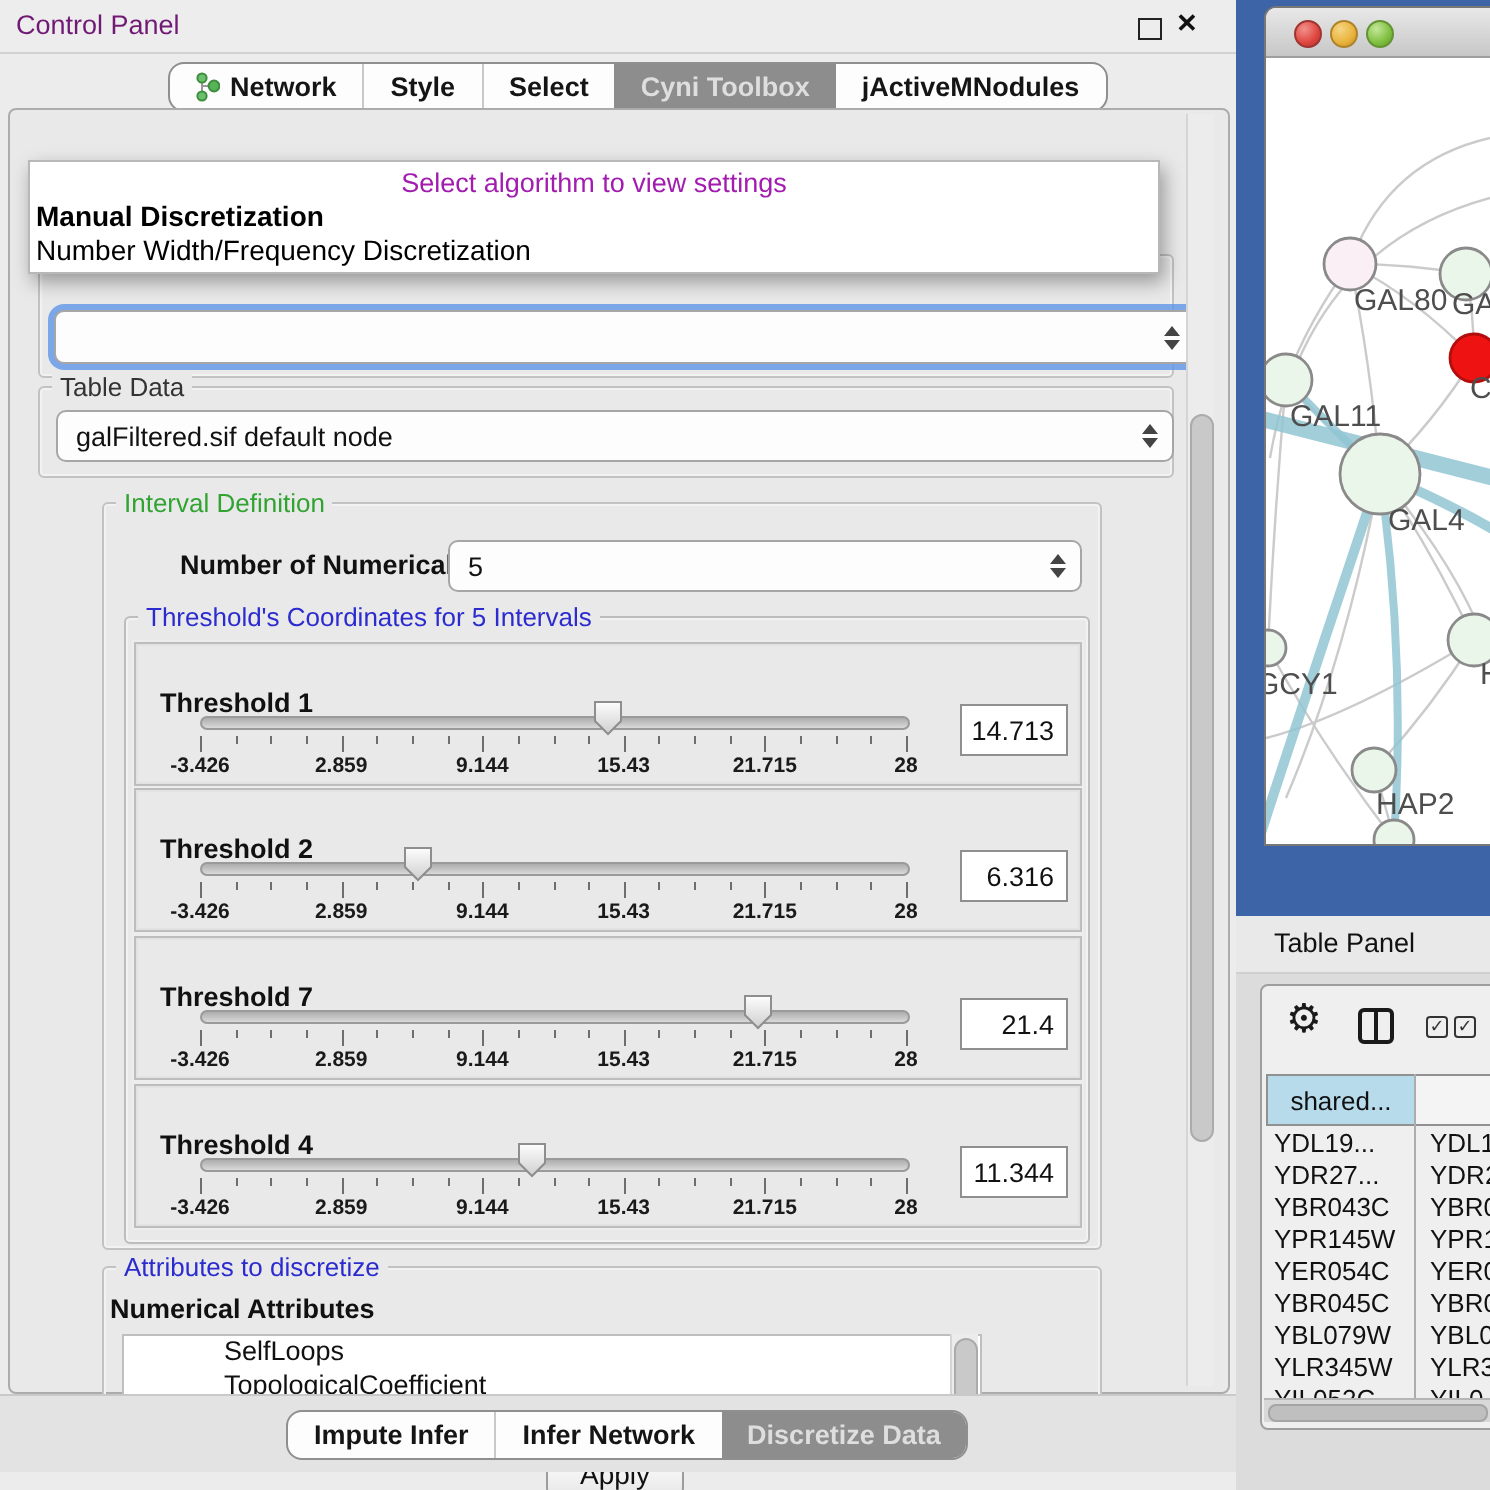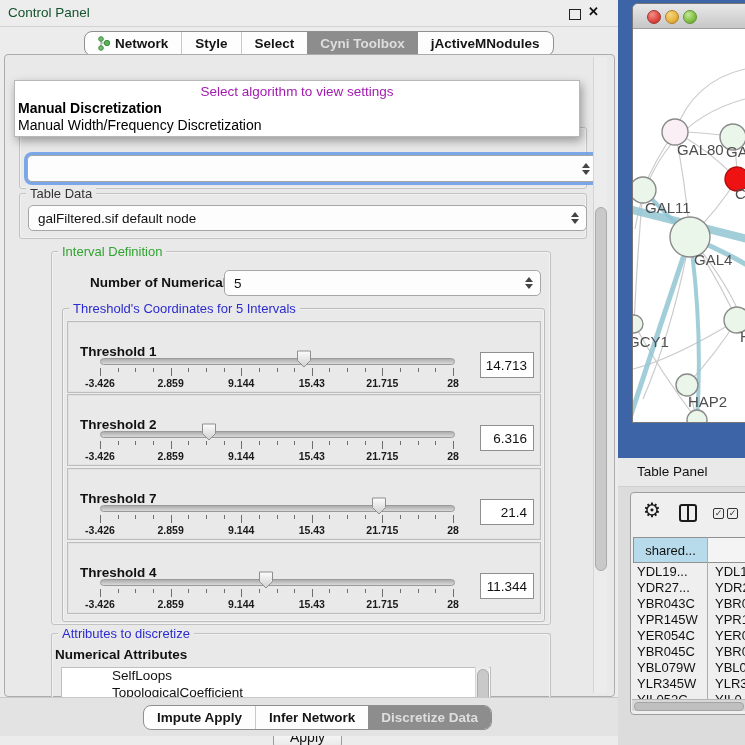--- a/index.html
+++ b/index.html
@@ -1,21 +1,21 @@
 <!DOCTYPE html>
 <html><head>
 <meta charset="utf-8">
 <style>
   html,body{margin:0;padding:0;background:#fff;}
   #screen{position:relative;width:745px;height:745px;background:#ECECEC;overflow:hidden;
           font-family:"Liberation Sans",sans-serif;color:#111;}
   
   #titlebar{position:absolute;left:0;top:0;width:618px;height:26px;background:#EDEDED;
             border-bottom:1px solid #D2D2D2;}
-  #titlebar .t{position:absolute;left:8px;top:5px;font-size:13.5px;color:#14532d;}
+  #titlebar .t{position:absolute;left:8px;top:5px;font-size:13.5px;color:#701a75;}
   #float-btn{position:absolute;left:569px;top:9px;width:10px;height:9px;border:1.6px solid #222;background:#EDEDED;}
   #close-btn{position:absolute;left:588px;top:4px;font-size:13px;font-weight:bold;color:#111;}
   .tabbar{position:absolute;display:flex;background:#FDFDFD;border:1px solid #8F8F8F;
           border-radius:8px;overflow:hidden;height:23px;}
   .tab{display:flex;align-items:center;gap:5px;padding:0 13px;font-size:13.5px;font-weight:bold;
        color:#151515;background:transparent;white-space:nowrap;}
   .tab + .tab{border-left:1px solid #C9C9C9;}
   .tab.selected{background:#8D8D8D;color:#DEDEDE;border-left:none;}
   .tab.selected + .tab{border-left:none;}
   #top-tabs{left:84px;top:31px;}
@@ -327,35 +327,35 @@
     <div class="vscroll" style="left:588px;top:2px;height:636px;">
       <div class="vthumb" style="top:150px;height:362px;"></div>
     </div>
 
     <div id="apply-btn">Apply</div>
   </div>
 
   <div id="bottom-strip">
     <div id="bottom-tabs" class="tabbar">
         <div class="tab">
-          <span>Impute Apply</span>
+          <span>Impute Infer</span>
         </div>
         <div class="tab">
           <span>Infer Network</span>
         </div>
         <div class="tab selected">
           <span>Discretize Data</span>
         </div>
       </div>
   </div>
 
   <div id="popup">
     <div class="ph">Select algorithm to view settings</div>
     <div class="o1">Manual Discretization</div>
-    <div class="o2">Manual Width/Frequency Discretization</div>
+    <div class="o2">Number Width/Frequency Discretization</div>
   </div>
 
   <div id="desktop"></div>
 
   <div id="net-window">
     <div id="net-titlebar">
       <div class="light" style="left:14px;background:radial-gradient(circle at 35% 30%,#F2918C,#DF453E 60%,#A93632);border:1px solid #9E3530;"></div>
       <div class="light" style="left:32px;background:radial-gradient(circle at 35% 30%,#F6D583,#E8B33A 60%,#BC8A27);border:1px solid #AF832B;"></div>
       <div class="light" style="left:50px;background:radial-gradient(circle at 35% 30%,#C4E79A,#7FBF3F 60%,#5E9430);border:1px solid #649434;"></div>
     </div>

